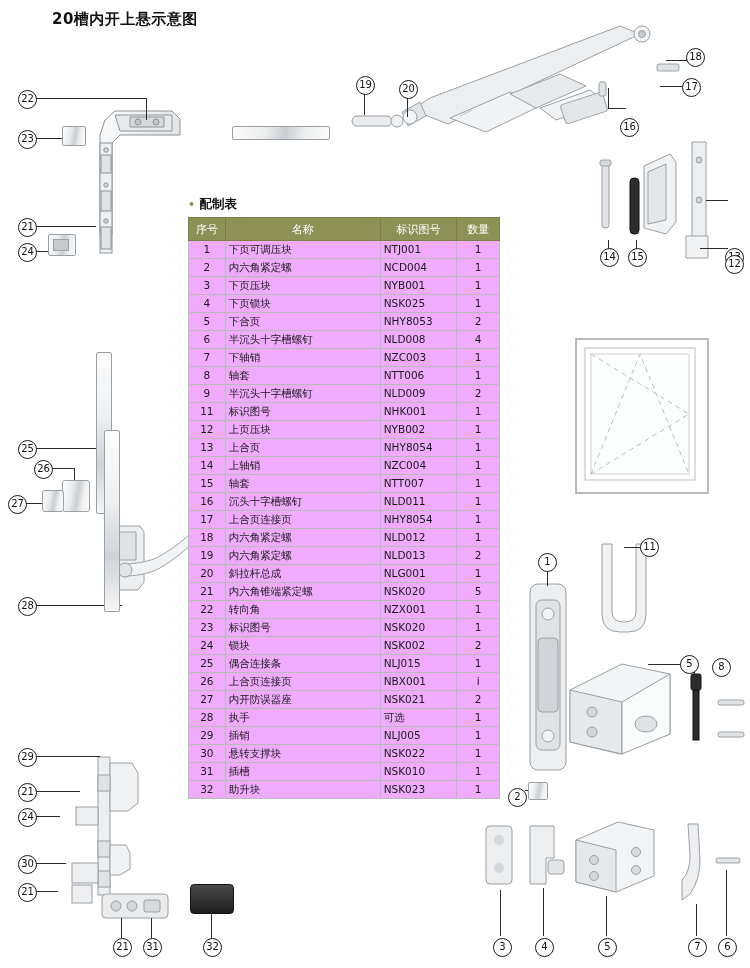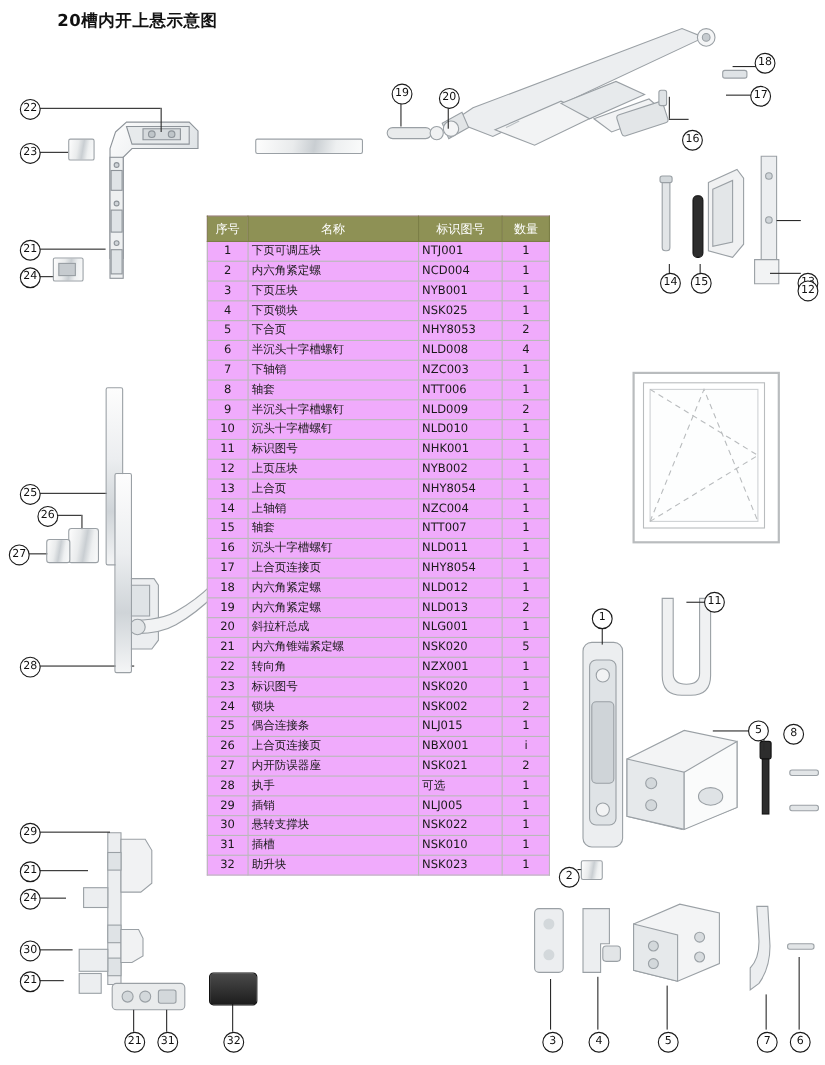--- a/index.html
+++ b/index.html
@@ -318,20 +318,24 @@
     <div class="co" style="left: 680px; top: 655px;">5</div>
     <div class="co" style="left: 712px; top: 658px;">8</div>
     <div class="co" style="left: 493px; top: 938px;">3</div>
     <div class="co" style="left: 535px; top: 938px;">4</div>
     <div class="co" style="left: 598px; top: 938px;">5</div>
     <div class="co" style="left: 688px; top: 938px;">7</div>
     <div class="co" style="left: 718px; top: 938px;">6</div>
   </div>
 
 <div class="table-wrap">
+  <div class="table-title">
+    <span class="dot">•</span>
+    <span>配制表</span>
+  </div>
   <table class="parts">
     <thead>
       <tr>
         <th>序号</th>
         <th>名称</th>
         <th>标识图号</th>
         <th>数量</th>
       </tr>
     </thead>
     <tbody id="parts-body">
@@ -383,26 +387,20 @@
           <td class="c-code">NTT006</td>
           <td class="c-qty">1</td>
         </tr>
         <tr>
           <td class="c-no">9</td>
           <td class="c-name">半沉头十字槽螺钉</td>
           <td class="c-code">NLD009</td>
           <td class="c-qty">2</td>
         </tr>
         <tr>
-          <td class="c-no">10</td>
-          <td class="c-name">沉头十字槽螺钉</td>
-          <td class="c-code">NLD010</td>
-          <td class="c-qty">1</td>
-        </tr>
-        <tr>
           <td class="c-no">11</td>
           <td class="c-name">标识图号</td>
           <td class="c-code">NHK001</td>
           <td class="c-qty">1</td>
         </tr>
         <tr>
           <td class="c-no">12</td>
           <td class="c-name">上页压块</td>
           <td class="c-code">NYB002</td>
           <td class="c-qty">1</td>

